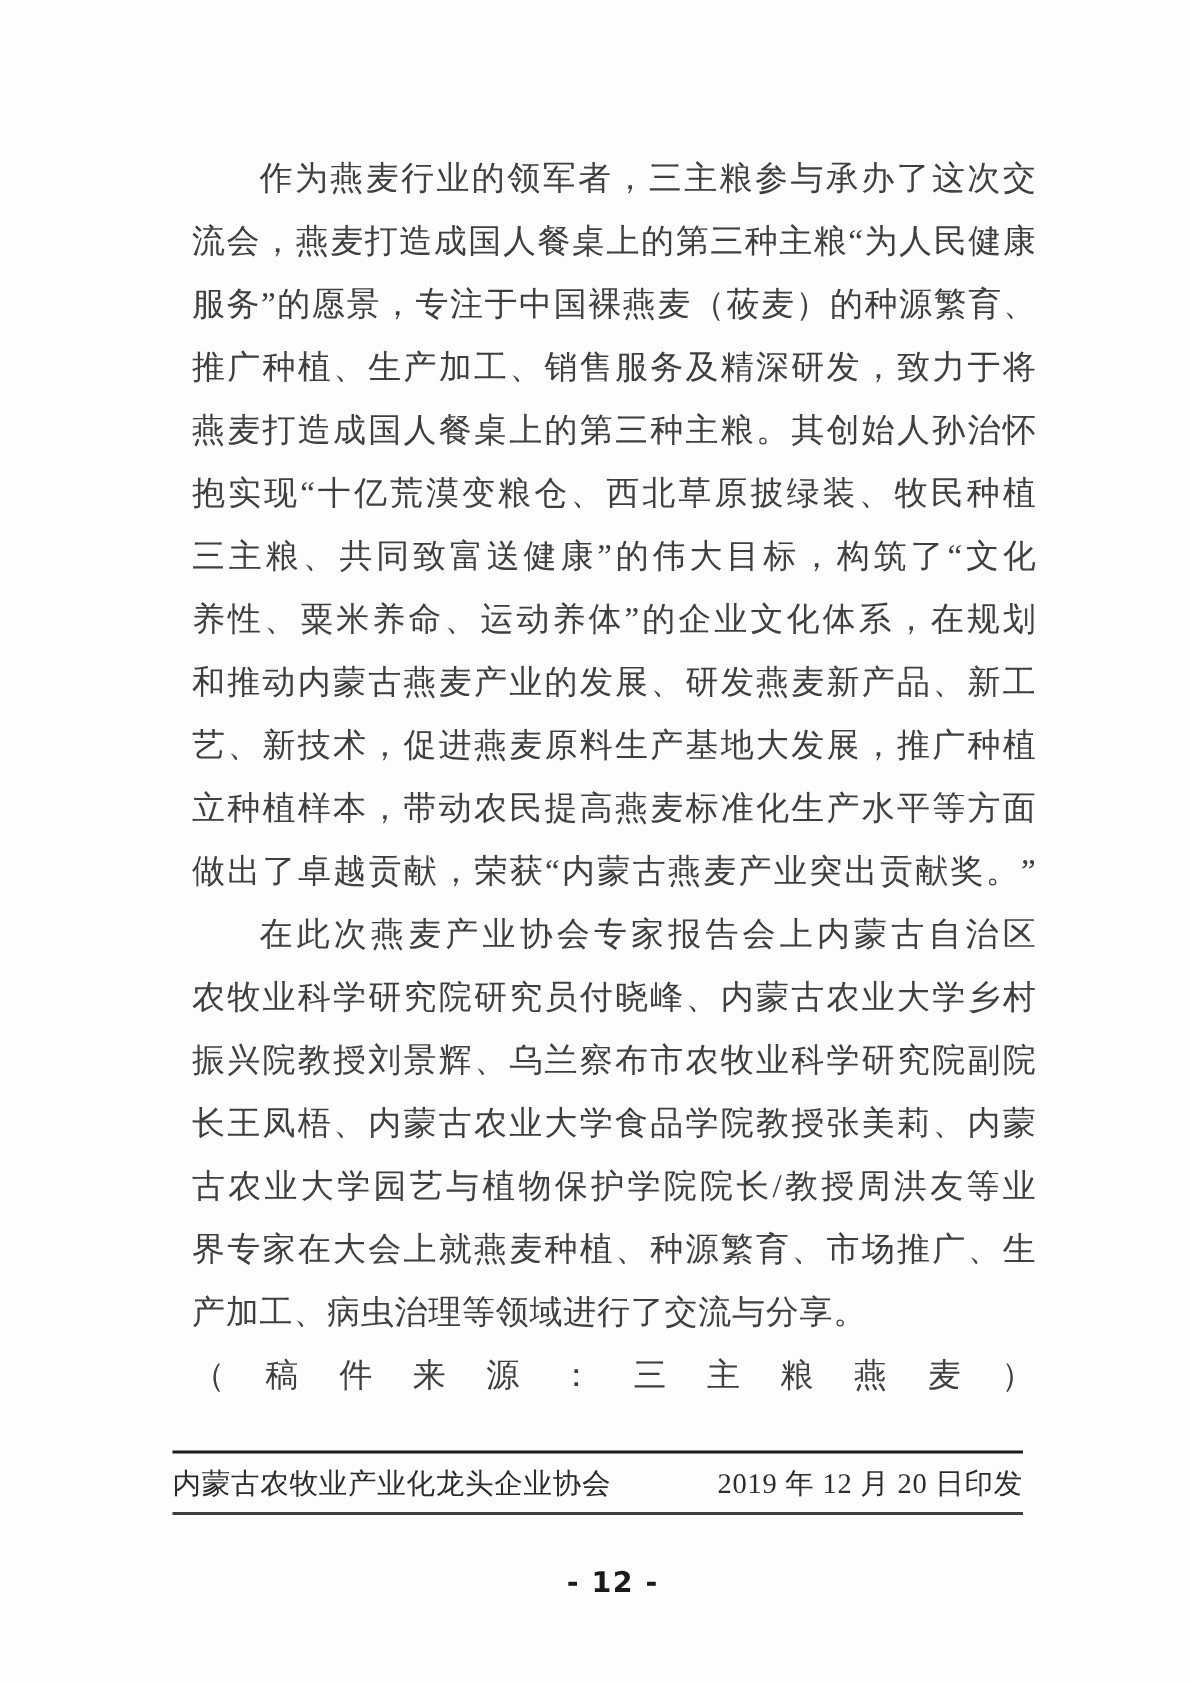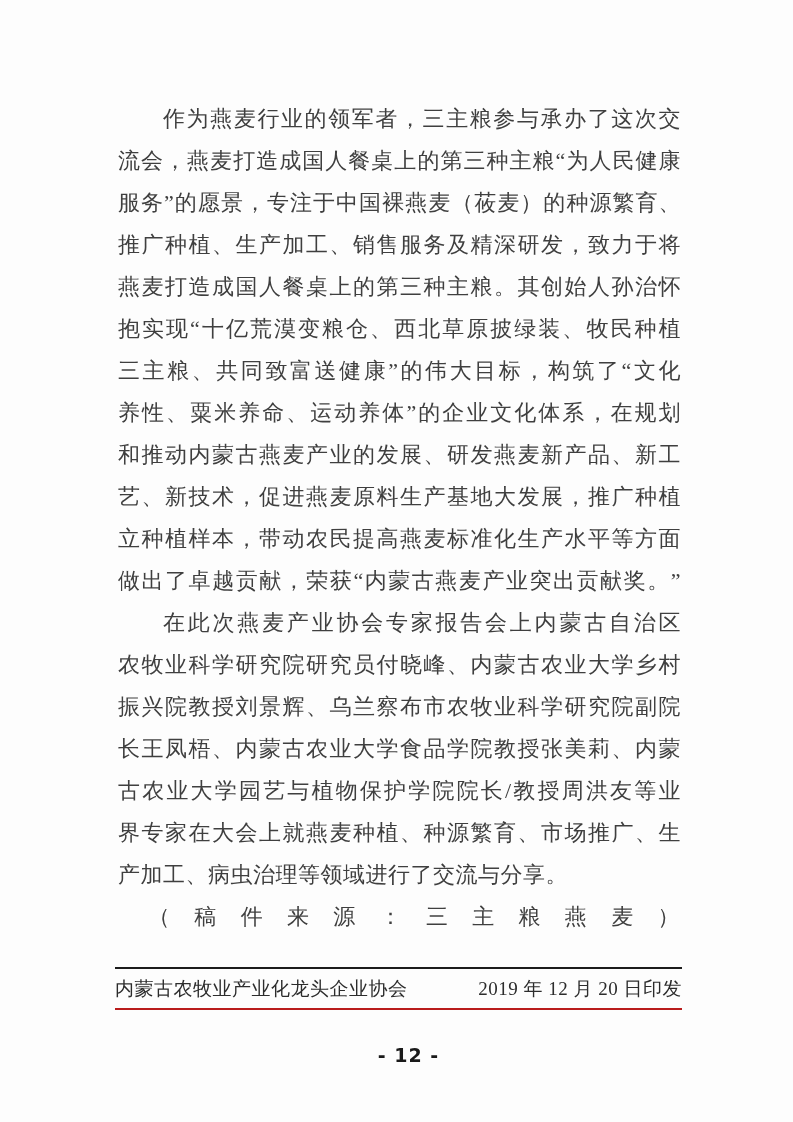--- a/index.html
+++ b/index.html
@@ -12,21 +12,21 @@
     width: 793px;
     height: 1122px;
     background: #fdfdfd;
     overflow: hidden;
     font-family: "Liberation Serif", "DejaVu Serif", serif;
     color: #3f3f3f;
   }
   
   .doc-body {
     position: absolute;
-    left: 118px;
+    left: 128px;
     top: 98px;
     width: 563px;
     font-size: 22px;
     line-height: 42px;
     font-weight: 400;
   }
   .line {
     text-align: justify;
     text-align-last: justify;
     white-space: nowrap;
@@ -34,30 +34,29 @@
   }
   .line.indent {
     padding-left: 45px;
   }
   .line.para-end {
     text-align-last: left;
   }
   .source-line {
     text-align: right;
     letter-spacing: 1.5px;
-    margin-left: 30px;
   }
   
   .footer {
     position: absolute;
     left: 115px;
     top: 967px;
     width: 567px;
     border-top: 2px solid #1c1c1c;
-    border-bottom: 2px solid #b91c1c;
+    border-bottom: 2px solid #404040;
     height: 39px;
     display: flex;
     justify-content: space-between;
     align-items: center;
     font-size: 19px;
     color: #2c2c2c;
   }
   .footer .issuer {
     letter-spacing: 0.5px;
   }

